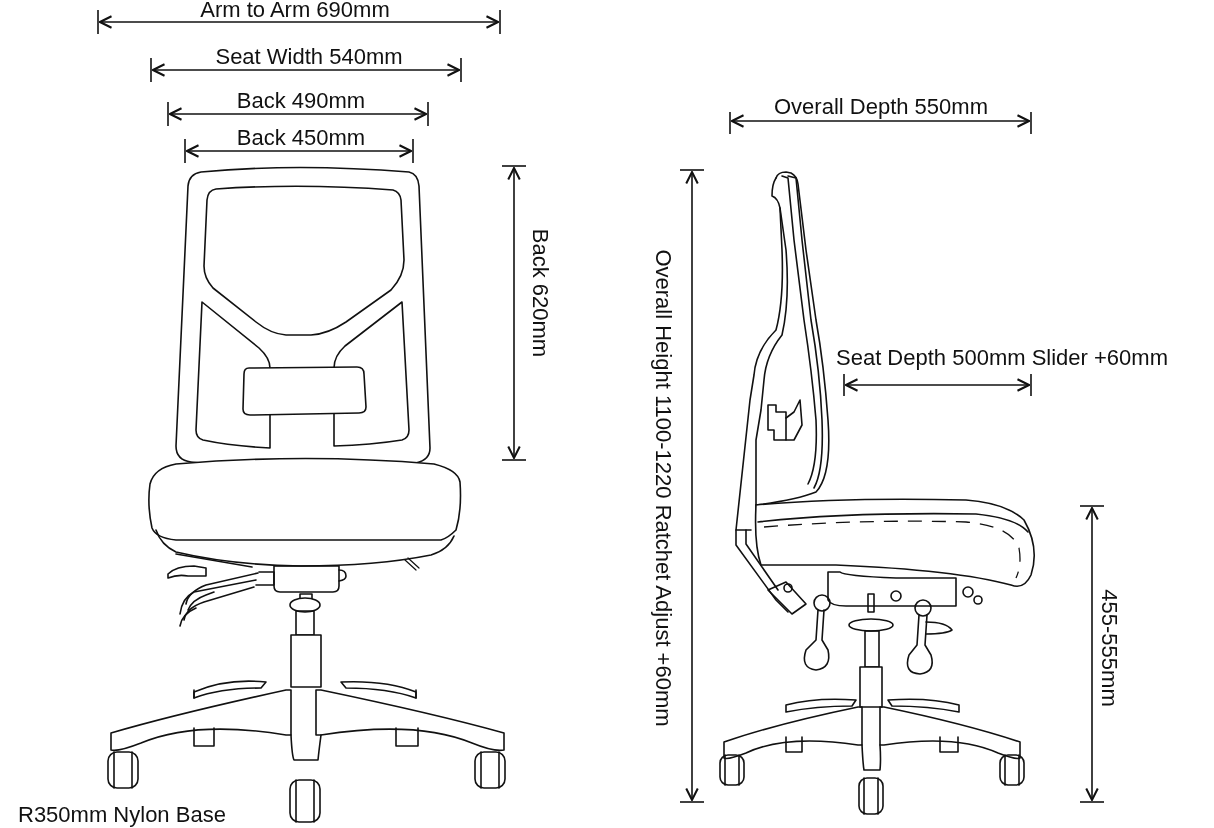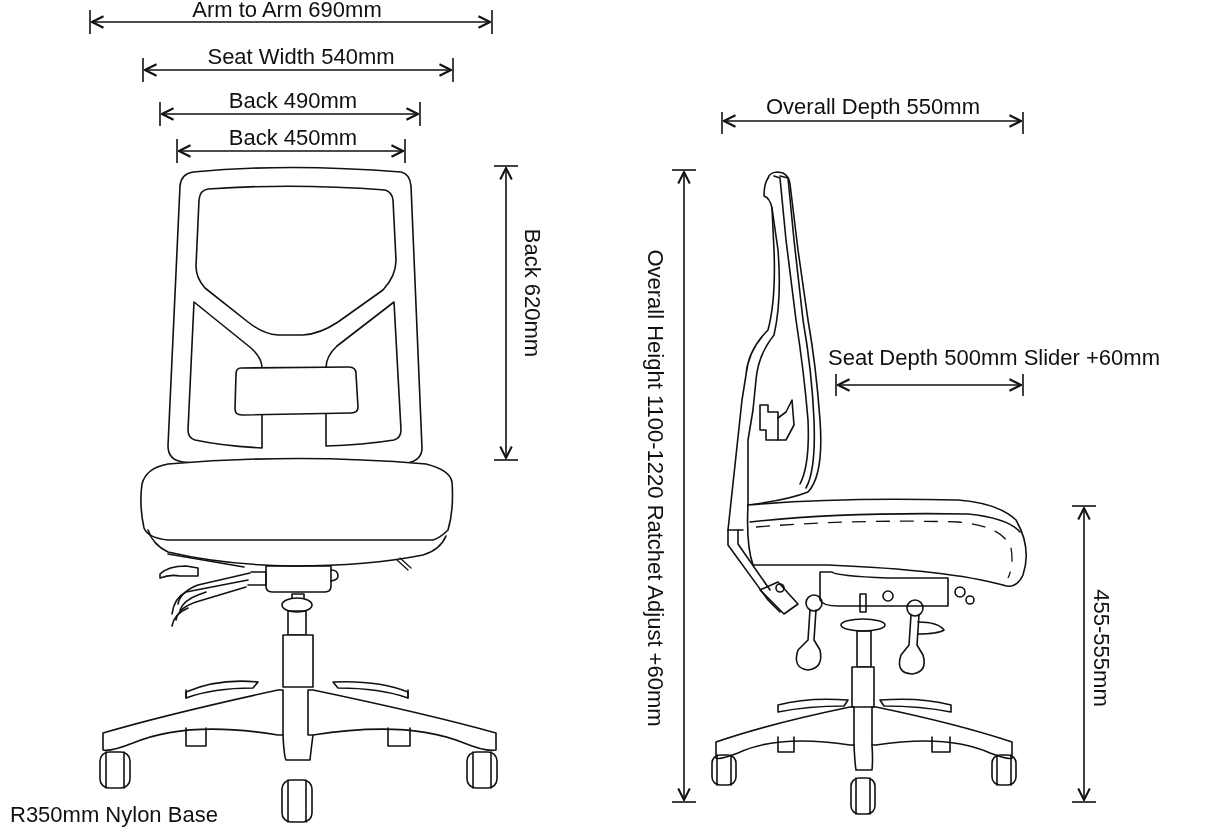--- a/index.html
+++ b/index.html
@@ -1,17 +1,17 @@
 <!DOCTYPE html>
 <html><head>
 <meta charset="utf-8">
 <style>
   html, body { margin: 0; padding: 0; background: #ffffff; }
   body { width: 1214px; height: 828px; position: relative; overflow: hidden; font-family: "Liberation Sans", "DejaVu Sans", sans-serif; }
-  #stage { position: absolute; left: 8px; top: 0; width: 1058px; height: 828px; }
+  #stage { position: absolute; left: 16px; top: 0; width: 1058px; height: 828px; }
   svg text { font-family: "Liberation Sans", "DejaVu Sans", sans-serif; fill: #111111; }
   .lbl { font-size: 22px; }
   .ln { stroke: #111111; stroke-width: 1.6; fill: none; stroke-linecap: round; stroke-linejoin: round; }
   .ln-thin { stroke: #111111; stroke-width: 1.2; fill: none; stroke-linecap: round; stroke-linejoin: round; }
   .dash { stroke: #111111; stroke-width: 1.3; fill: none; stroke-dasharray: 14 10; }
   .dim { stroke: #111111; stroke-width: 1.6; fill: none; }
   .fillw { fill: #ffffff; }
 </style>
 </head>
 <body>

